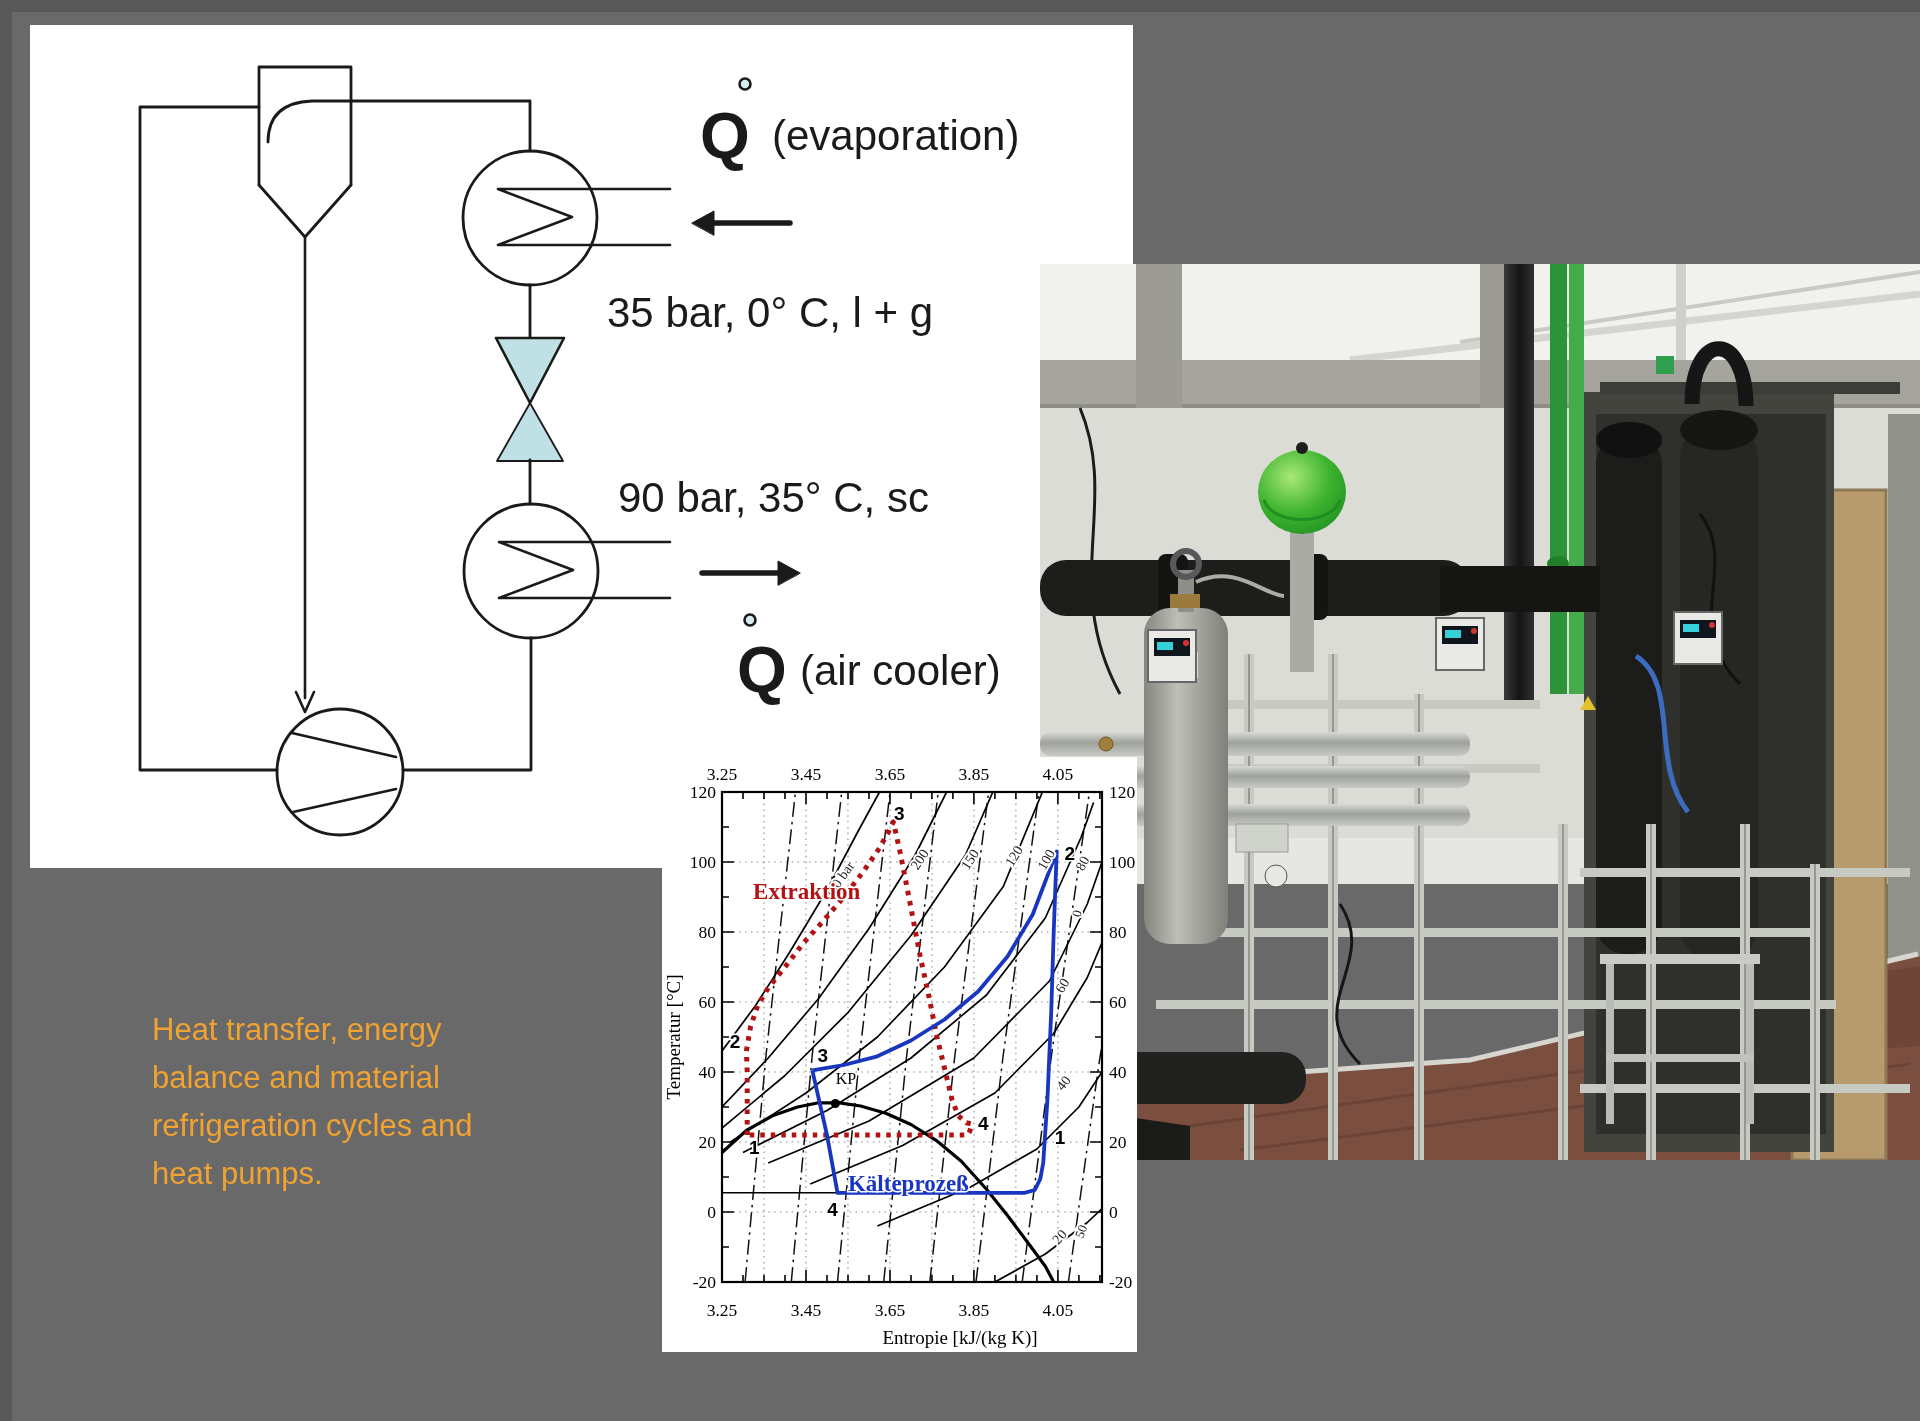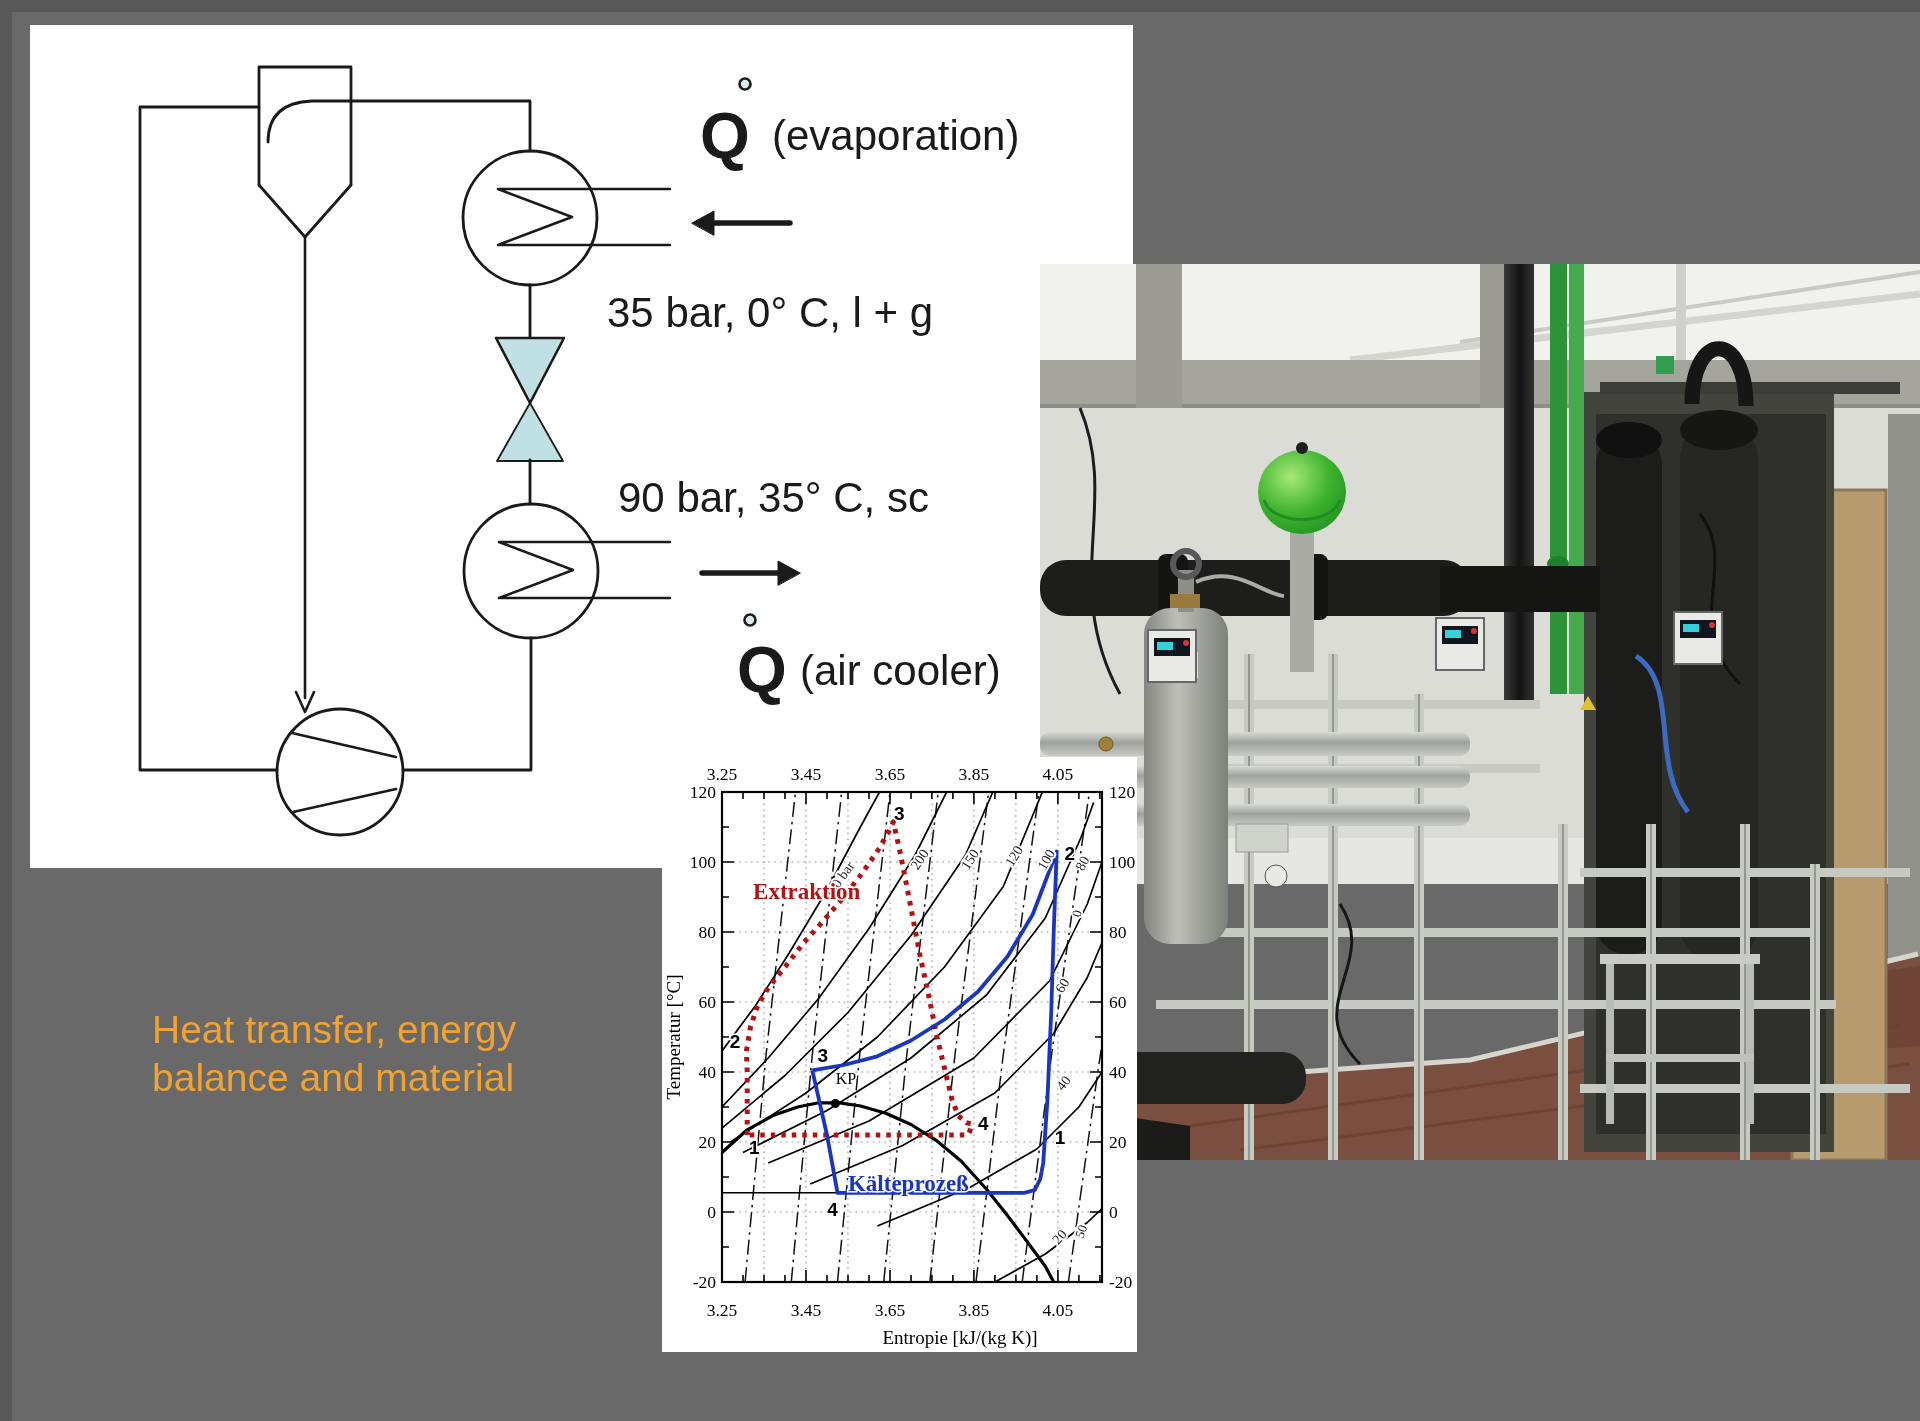--- a/index.html
+++ b/index.html
@@ -16,21 +16,21 @@
   }
   .photo-wrap{
     position:absolute;left:1040px;top:264px;width:880px;height:896px;z-index:2;
   }
   .chart-wrap{
     position:absolute;left:662px;top:757px;width:475px;height:595px;z-index:3;
     background:#ffffff;
   }
   .caption{
     position:absolute;left:152px;top:1006px;width:470px;z-index:1;
-    font-size:39px;line-height:48px;font-weight:400;
+    font-size:31px;line-height:48px;font-weight:400;
   }
   svg{display:block}
   text{user-select:none}
 </style>
 </head>
 <body style="background: rgb(105, 105, 105);">
 
 <div class="edge-top"></div>
 <div class="edge-left"></div>
 
@@ -360,13 +360,15 @@
       <text x="716" y="798" font-family="Liberation Serif, serif" font-size="17.5" text-anchor="end" fill="#000">120</text>
       <text x="1109" y="798" font-family="Liberation Serif, serif" font-size="17.5" text-anchor="start" fill="#000">120</text>
       <text x="960" y="1344" font-family="Liberation Serif, serif" font-size="19" text-anchor="middle" fill="#000">Entropie [kJ/(kg K)]</text>
       <text x="680" y="1037" font-family="Liberation Serif, serif" font-size="19" text-anchor="middle" fill="#000" transform="rotate(-90 680 1037)">Temperatur [°C]</text>
     </svg>
 </div>
 
 <div class="caption" style="color: rgb(240, 162, 50);">
   <div>Heat transfer, energy</div>
   <div>balance and material</div>
+  <div>refrigeration cycles and</div>
+  <div>heat pumps.</div>
 </div>
 
 </body></html>

